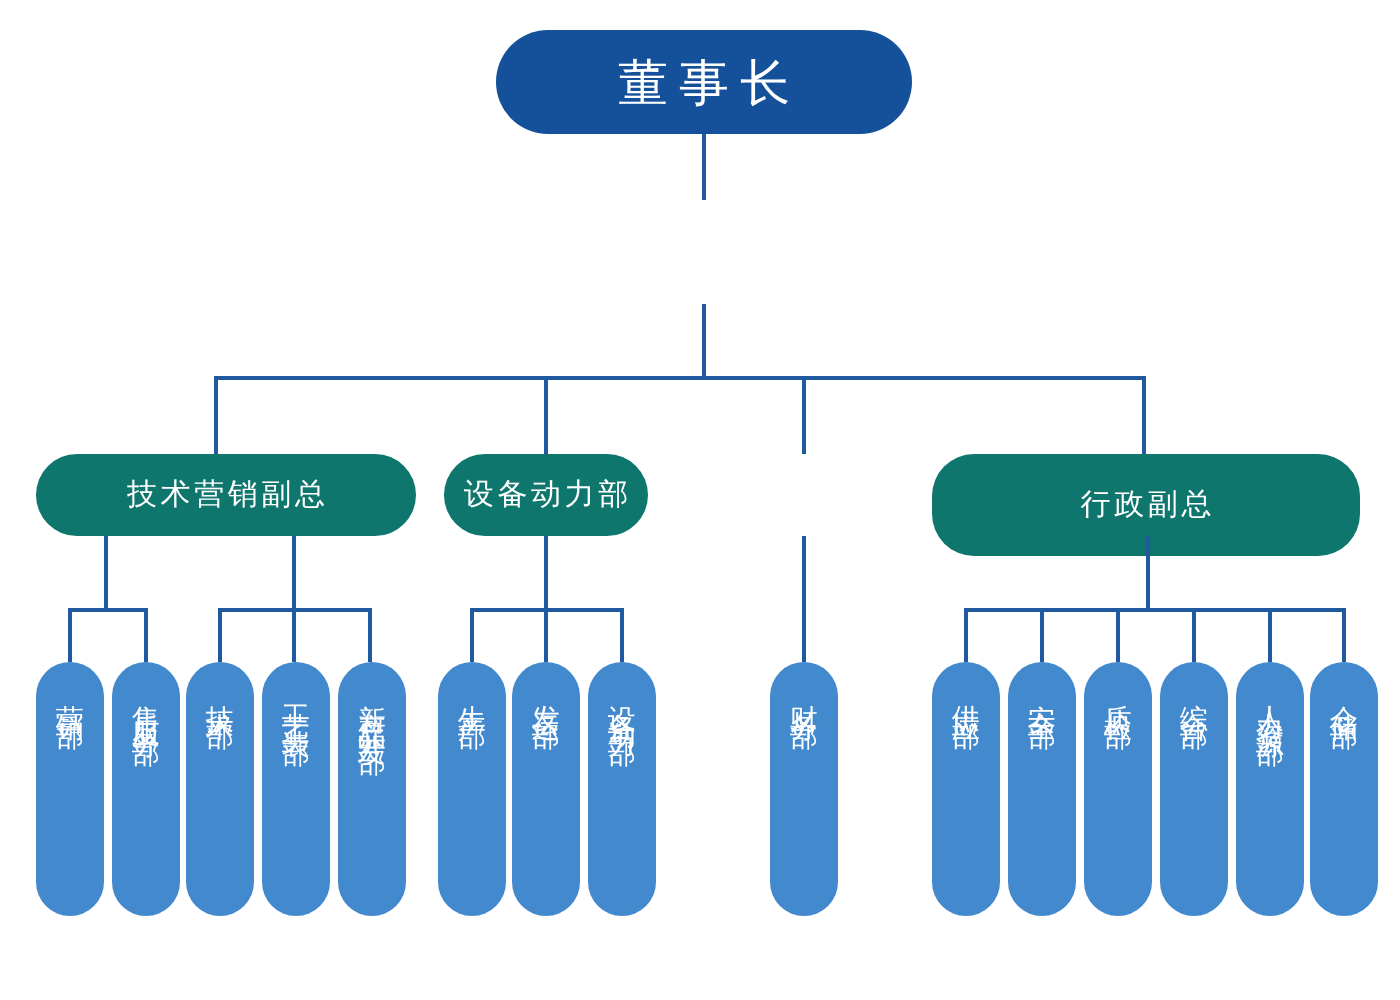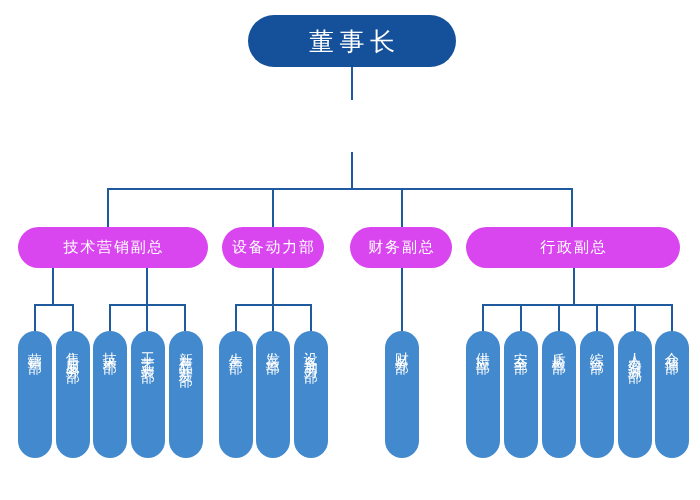--- a/index.html
+++ b/index.html
@@ -43,21 +43,21 @@
 
   .node.level-exec {
     background: #14519A;
     border-radius: 26px;
     font-size: 25px;
     letter-spacing: 0.22em;
     text-indent: 0.22em;
   }
 
   .node.level-vp {
-    background: #d946ef;
+    background: #0f766e;
     border-radius: 21px;
     font-size: 15px;
     letter-spacing: 0.12em;
     text-indent: 0.12em;
   }
 
   .node.level-dept {
     background: #4389CE;
     border-radius: 17px;
     font-size: 14px;
@@ -95,25 +95,22 @@
   <div class="conn v" style="left:571px; top:188px; height:39px;"></div>
 
   <div class="node level-vp" style="left:18px; top:227px; width:190px; height:41px;">
     <span>技术营销副总</span>
   </div>
 
   <div class="node level-vp" style="left:222px; top:227px; width:102px; height:41px;">
     <span>设备动力部</span>
   </div>
 
-  <div class="node level-vp" style="left:350px; top:227px; width:102px; height:41px;">
-    <span>财务副总</span>
-  </div>
 
-  <div class="node level-vp" style="left:466px; top:227px; width:214px; height:41px;">
+  <div class="node level-vp" style="left:466px; top:227px; width:214px; height:51px;">
     <span>行政副总</span>
   </div>
 
   <div class="conn v" style="left:52px; top:268px; height:36px;"></div>
   <div class="conn h" style="left:34px; top:304px; width:38px;"></div>
   <div class="conn v" style="left:34px; top:304px; height:27px;"></div>
   <div class="conn v" style="left:72px; top:304px; height:27px;"></div>
 
   <div class="conn v" style="left:146px; top:268px; height:36px;"></div>
   <div class="conn h" style="left:109px; top:304px; width:75px;"></div>

